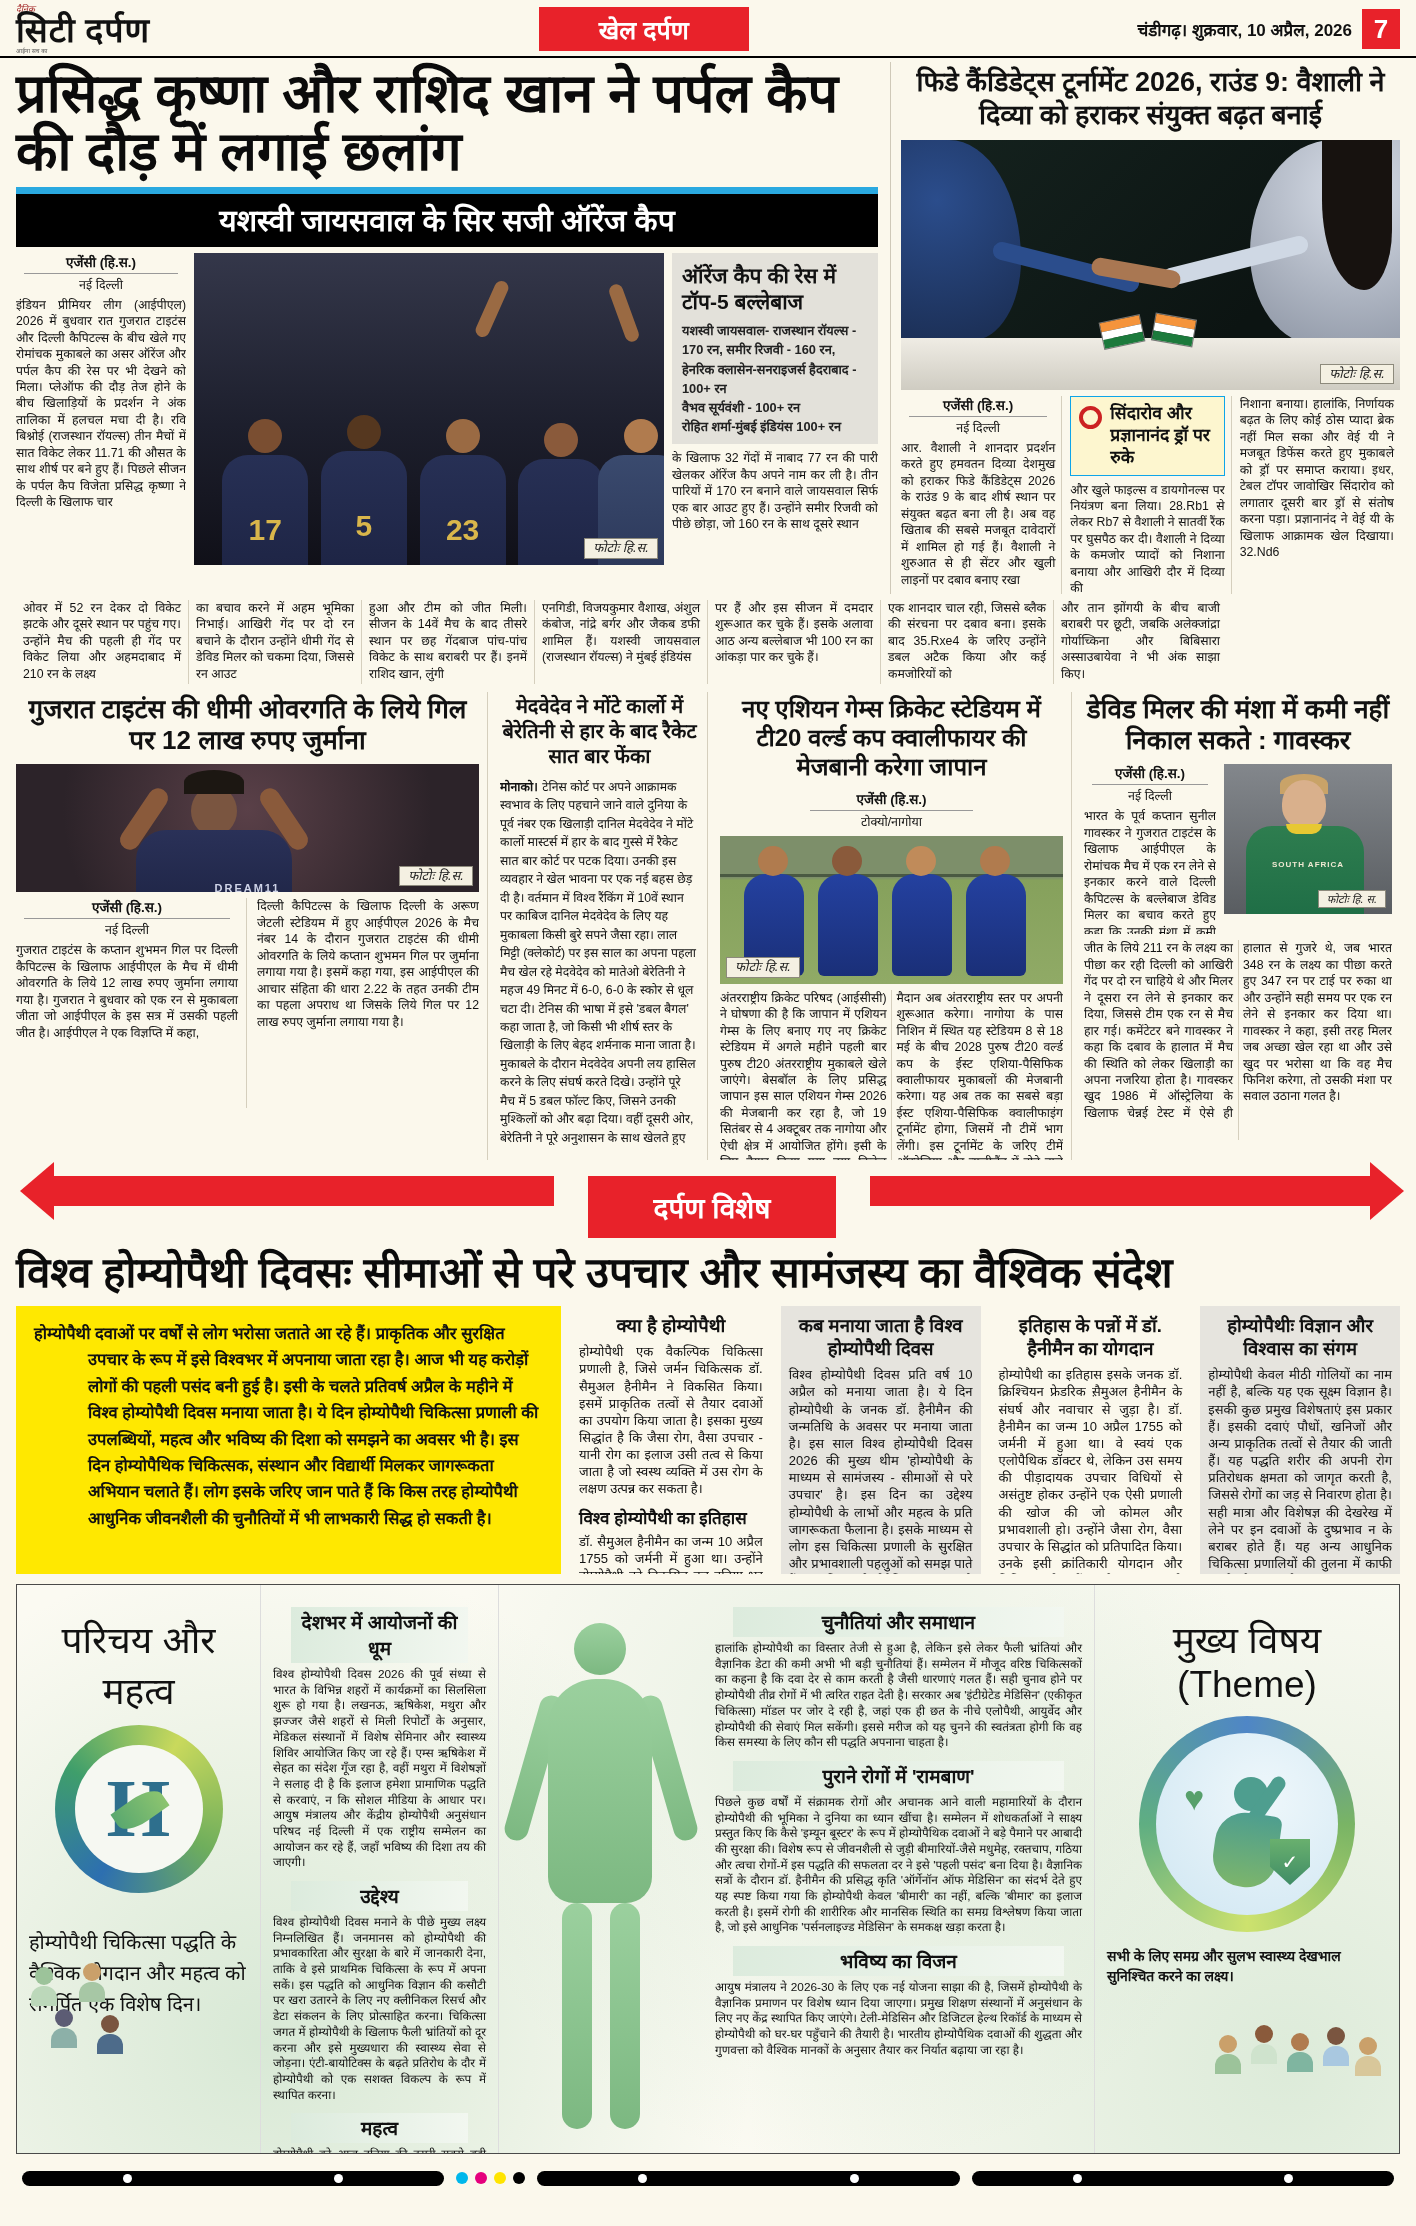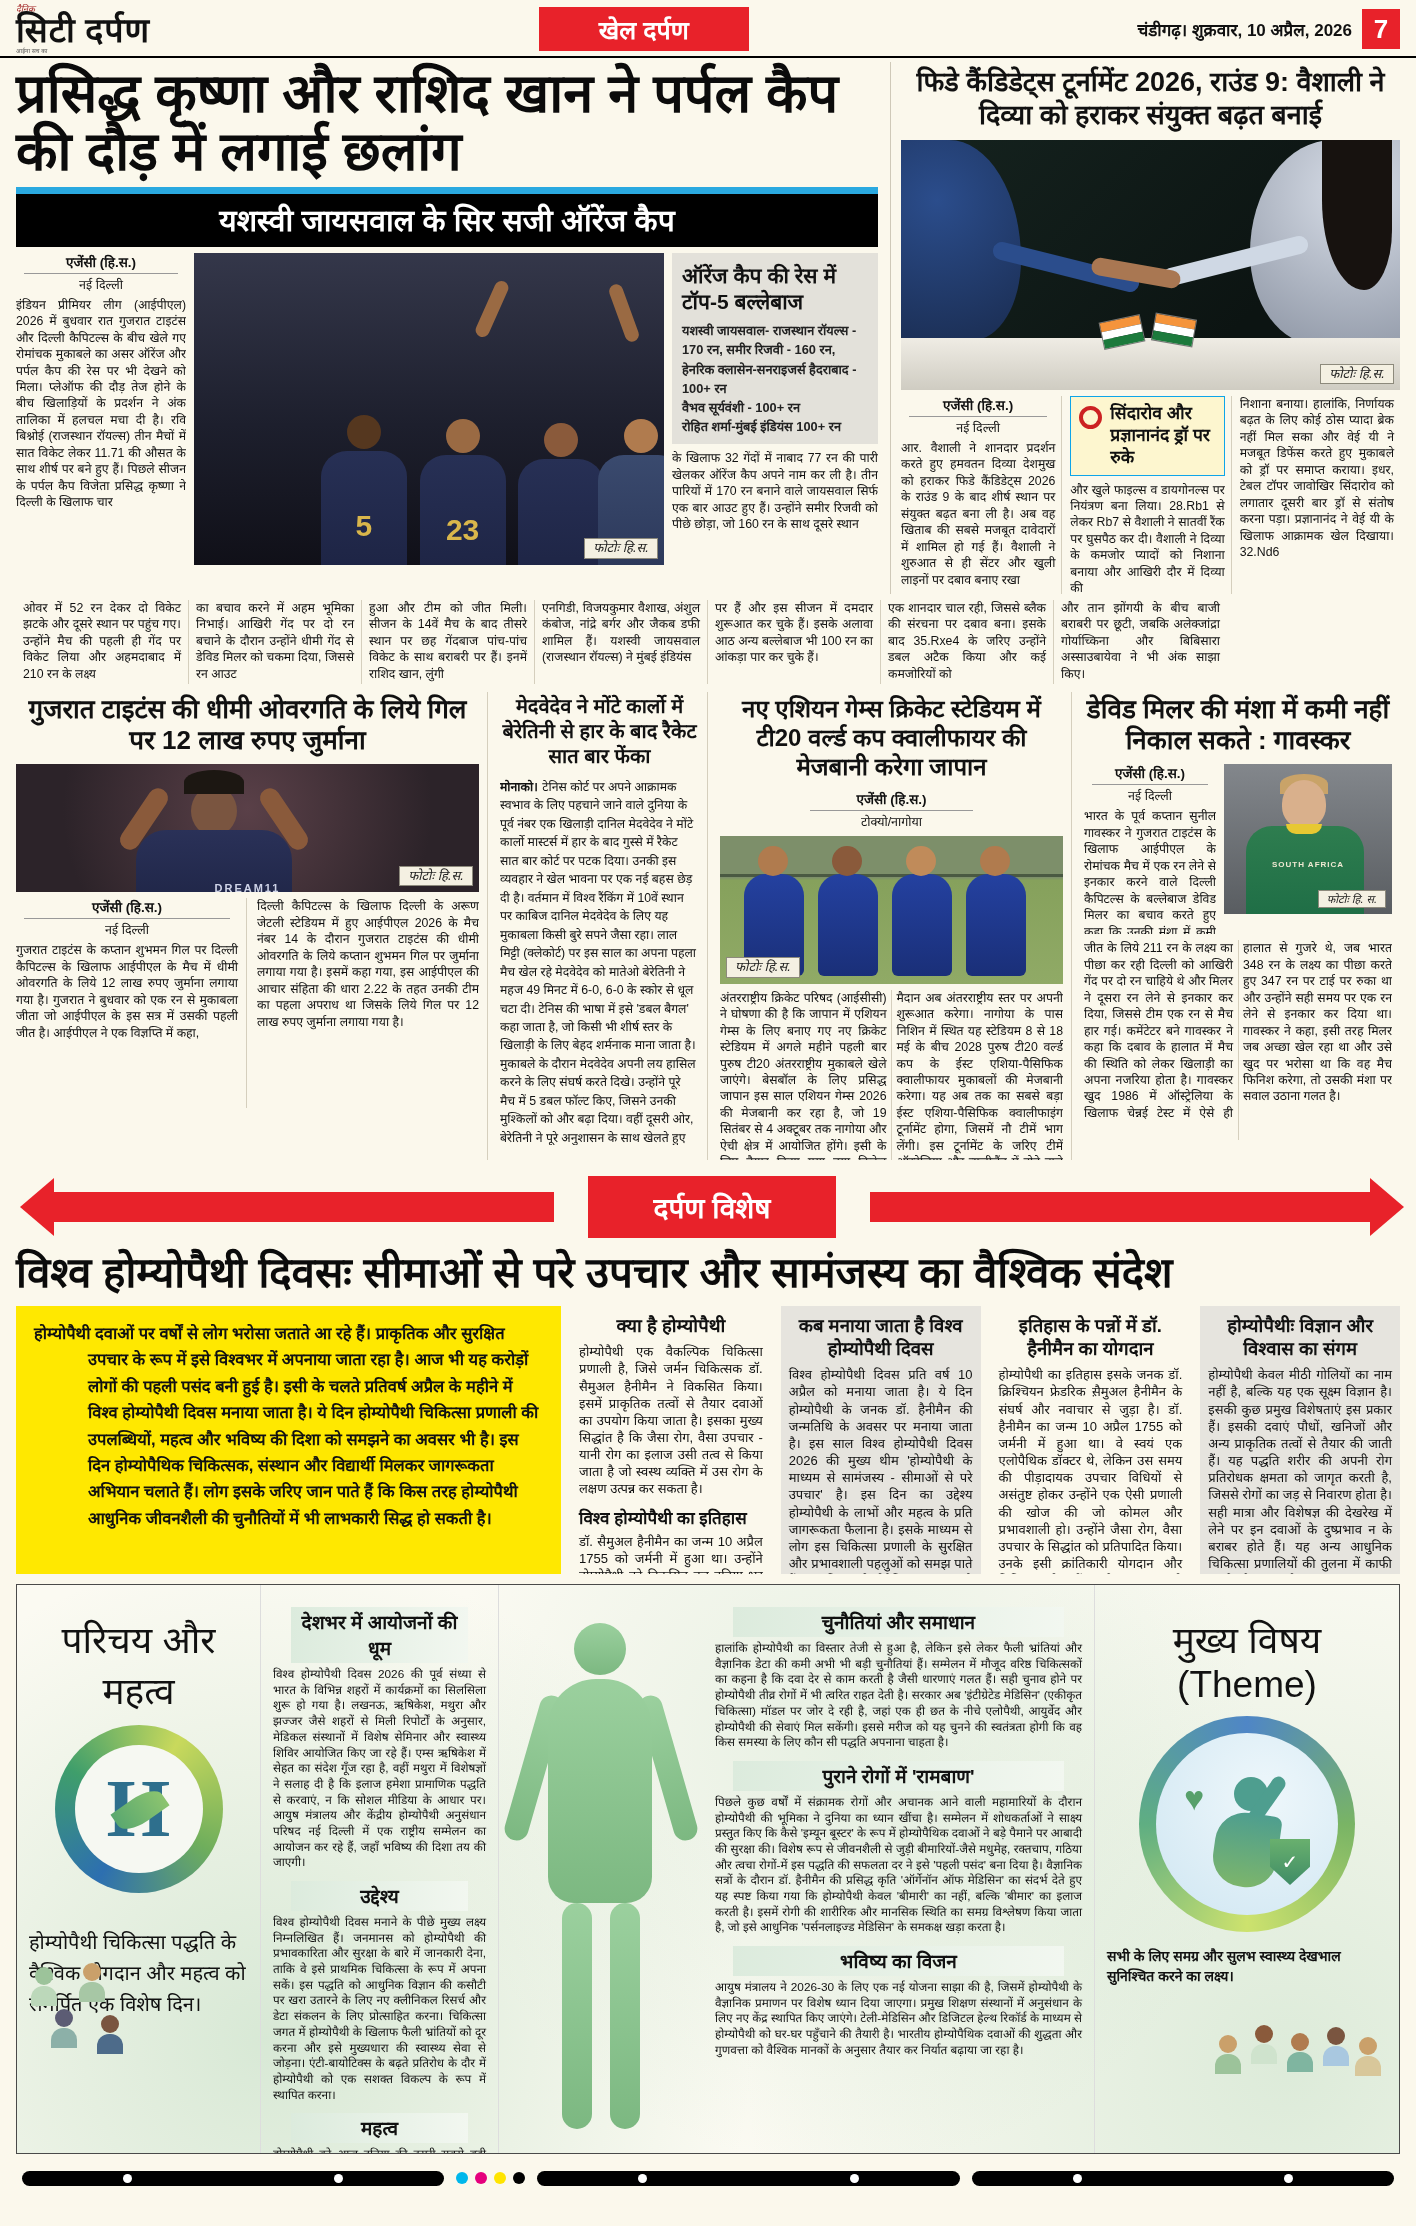--- a/index.html
+++ b/index.html
@@ -80,21 +80,21 @@
   .jp-head{position:absolute;top:-28px;left:14px;width:30px;height:30px;border-radius:50%;background:#b07b4e;}
   .gav-row{display:flex;gap:8px;margin-bottom:6px;}
   .gav-lead{flex:1;}
   .miller-photo{width:168px;height:150px;flex:none;background:linear-gradient(180deg,#83878c,#595d61);}
   .mil-head{position:absolute;left:58px;top:16px;width:44px;height:48px;border-radius:50% 50% 45% 45%;background:#d9b08c;}
   .mil-hair{position:absolute;left:56px;top:10px;width:48px;height:20px;border-radius:50% 50% 0 0;background:#c9a368;}
   .mil-torso{position:absolute;left:22px;top:62px;width:118px;height:90px;border-radius:26px 26px 0 0;background:linear-gradient(180deg,#2e7d4f,#1f6e46);}
   .mil-collar{position:absolute;left:62px;top:60px;width:36px;height:10px;background:#e7c832;border-radius:0 0 10px 10px;}
   .mil-txt{position:absolute;left:0;right:0;top:96px;text-align:center;color:#efe9d2;font-size:8px;letter-spacing:1px;font-weight:bold;}
   
-  .special-band{display:flex;align-items:center;gap:34px;padding:16px 46px 6px;margin-left:8px;}
+  .special-band{display:flex;align-items:flex-start;gap:34px;padding:16px 46px 6px;margin-left:8px;}
   .arrow{flex:1;height:30px;background:#e8222a;position:relative;}
   .arrow.aleft::before{content:"";position:absolute;right:100%;top:50%;transform:translateY(-50%);border-top:29px solid transparent;border-bottom:29px solid transparent;border-right:34px solid #e8222a;}
   .arrow.aright::after{content:"";position:absolute;left:100%;top:50%;transform:translateY(-50%);border-top:29px solid transparent;border-bottom:29px solid transparent;border-left:34px solid #e8222a;}
   .sp-label{background:#e8222a;color:#fff;font-size:28px;font-weight:bold;padding:12px 66px;}
   
   .homeo-hl{font-size:42px;font-weight:bold;margin:6px 16px 10px;line-height:1.1;color:#0b0b0b;}
   .homeo-row{display:grid;grid-template-columns:545px 1fr 1fr 1fr 1fr;gap:10px;padding:0 16px;height:268px;}
   .h-intro{background:#ffe800;padding:14px 18px;font-size:16.5px;font-weight:bold;line-height:1.6;box-sizing:border-box;}
   .h-intro p{margin:0;padding-left:54px;text-indent:-54px;}
   .hcol{padding:6px 8px;box-sizing:border-box;overflow:hidden;}
@@ -167,20 +167,26 @@
     <div class="top-left">
       <h1 class="main-hl">प्रसिद्ध कृष्णा और राशिद खान ने पर्पल कैप की दौड़ में लगाई छलांग</h1>
       <div class="blackban">यशस्वी जायसवाल के सिर सजी ऑरेंज कैप</div>
       <div class="lead-row">
         <div class="lead-col clip">
           <div class="byl">एजेंसी (हि.स.)</div>
           <div class="dl">नई दिल्ली</div>
           <div class="bodytxt just">इंडियन प्रीमियर लीग (आईपीएल) 2026 में बुधवार रात गुजरात टाइटंस और दिल्ली कैपिटल्स के बीच खेले गए रोमांचक मुकाबले का असर ऑरेंज और पर्पल कैप की रेस पर भी देखने को मिला। प्लेऑफ की दौड़ तेज होने के बीच खिलाड़ियों के प्रदर्शन ने अंक तालिका में हलचल मचा दी है। रवि बिश्नोई (राजस्थान रॉयल्स) तीन मैचों में सात विकेट लेकर 11.71 की औसत के साथ शीर्ष पर बने हुए हैं। पिछले सीजन के पर्पल कैप विजेता प्रसिद्ध कृष्णा ने दिल्ली के खिलाफ चार</div>
         </div>
         <div class="photo lead-photo">
+          <div class="pl" style="left:6%;bottom:-40px;">
+              <div class="pl-head" style="background:#7a4e31;"></div>
+              <div class="pl-body">
+                <span class="jersey-no">17</span>
+              </div>
+            </div>
           <div class="pl" style="left:27%;bottom:-36px;">
               <div class="pl-head" style="background:#55371f;"></div>
               <div class="pl-body">
                 <span class="jersey-no">5</span>
               </div>
             </div>
           <div class="pl" style="left:48%;bottom:-40px;">
               <div class="pl-head" style="background:#9a6a43;"></div>
               <div class="pl-body">
                 <span class="jersey-no">23</span>

